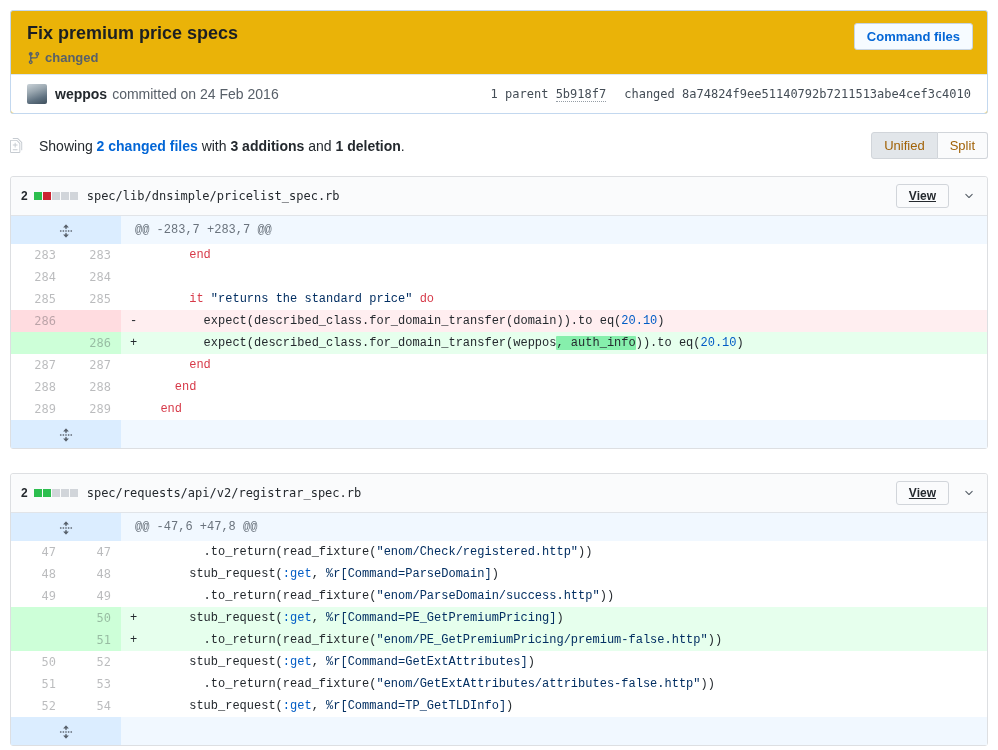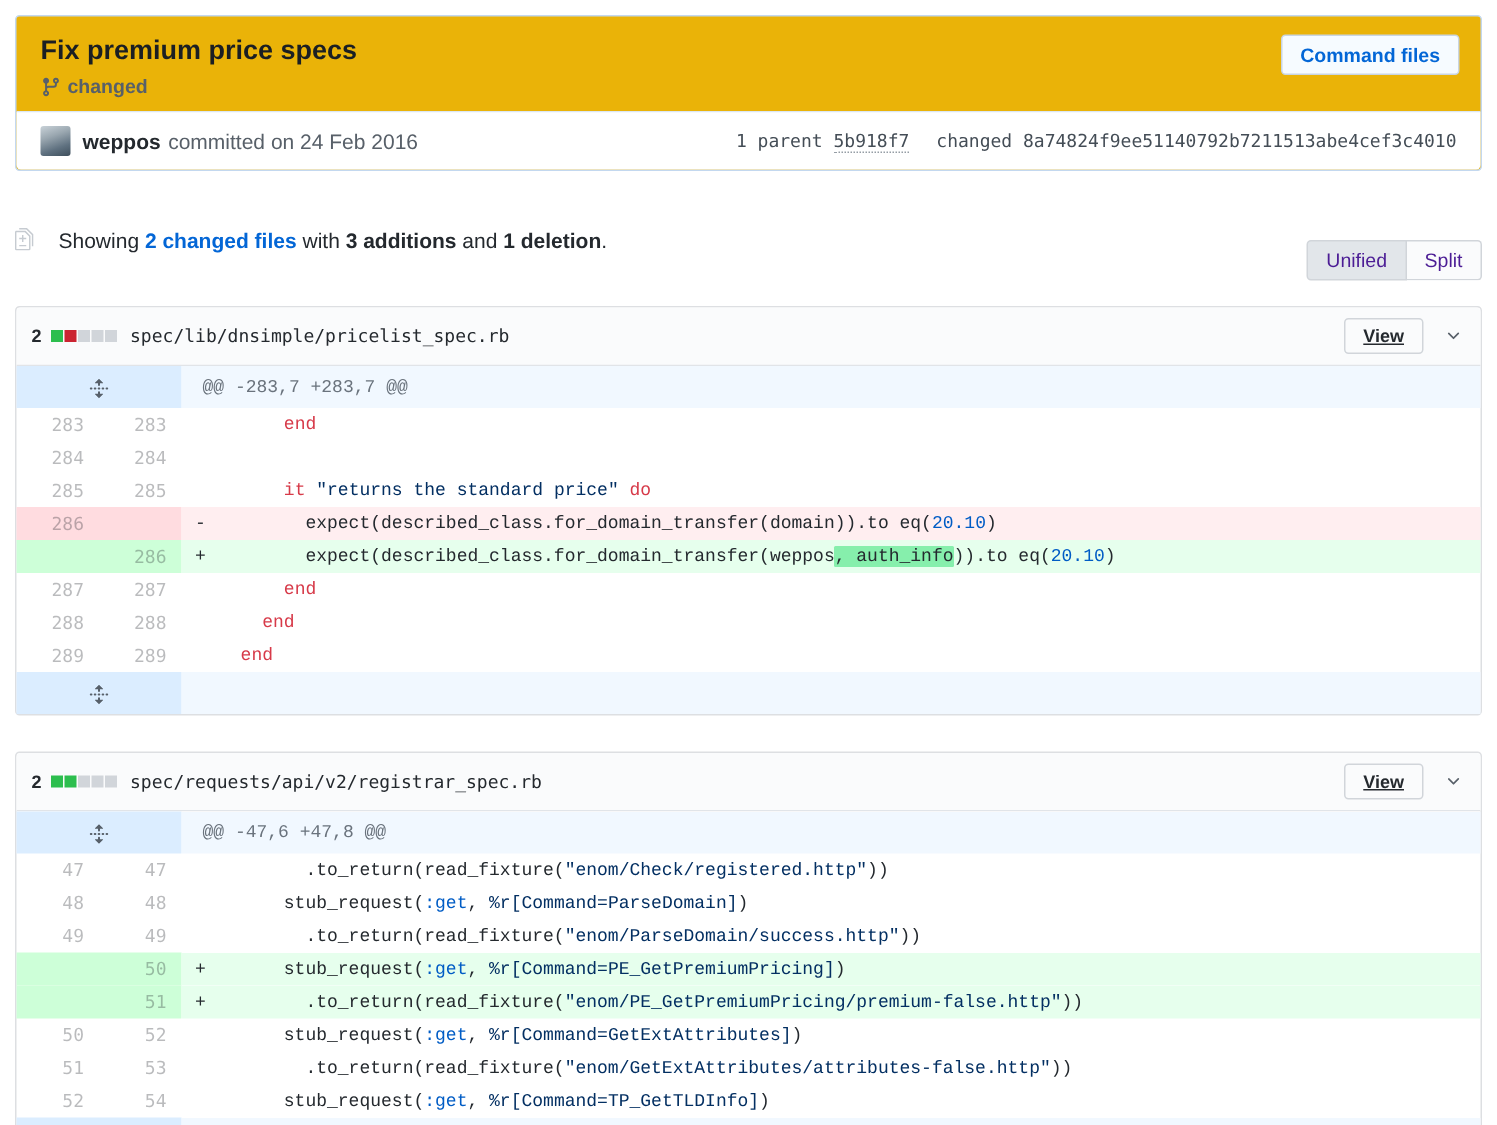--- a/index.html
+++ b/index.html
@@ -44,22 +44,22 @@
   .meta-label { color: #444d56; }
 
   
   .summary-row { display: flex; align-items: center; margin: 0 0 17px; }
   .summary-row .diff-doc-icon { margin-right: 7px; fill: #c6cbd1; flex: none; }
   .summary-text { color: #24292e; }
   .summary-link { color: #0366d6; font-weight: 700; text-decoration: none; cursor: pointer; }
   .summary-strong { font-weight: 700; }
   .btn-group { margin-left: auto; display: flex; }
   .btn-group button {
-    font-family: inherit; font-size: 13px; color: #4c1d95; font-weight: 500;
-    padding: 5px 12px; border: 1px solid #d1d5da; background: #fafbfc; cursor: pointer; margin-top: 28px;
+    font-family: inherit; font-size: 13px; color: #a16207; font-weight: 500;
+    padding: 5px 12px; border: 1px solid #d1d5da; background: #fafbfc; cursor: pointer;
   }
   .btn-group button.selected { background: #e2e6ea; }
   .btn-group button:first-child { border-radius: 3px 0 0 3px; }
   .btn-group button:last-child { border-radius: 0 3px 3px 0; border-left: none; }
 
   
   .file { border: 1px solid #dddfe2; border-radius: 3px; margin-bottom: 24px; }
   .file-header {
     display: flex; align-items: center; padding: 7px 10px;
     background: #fafbfc; border-bottom: 1px solid #e1e4e8; border-radius: 3px 3px 0 0;

